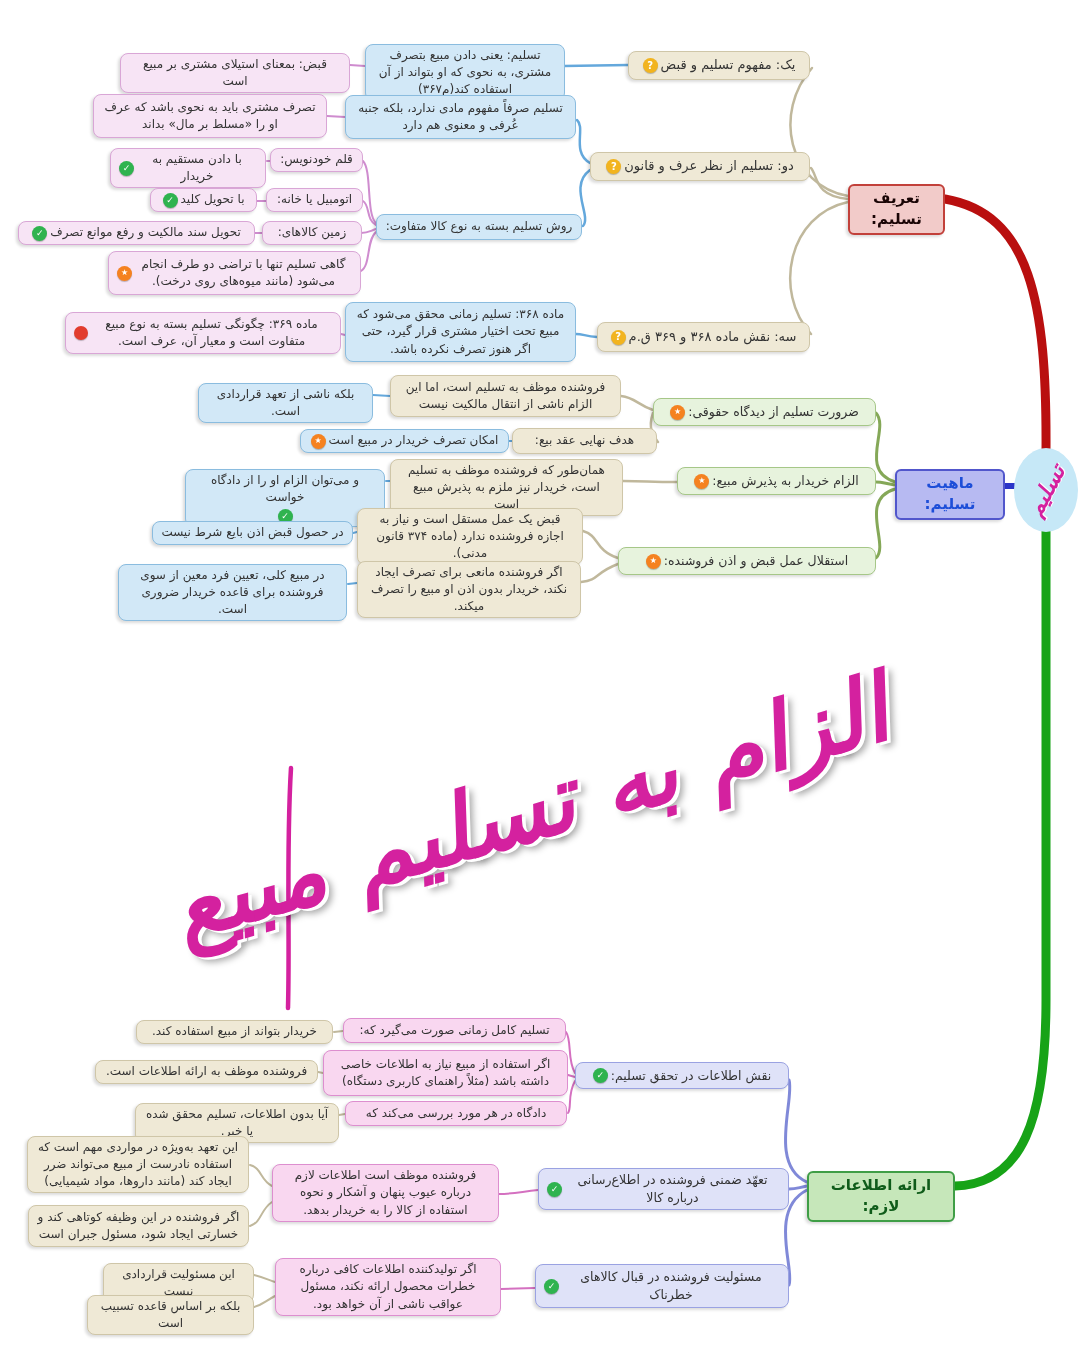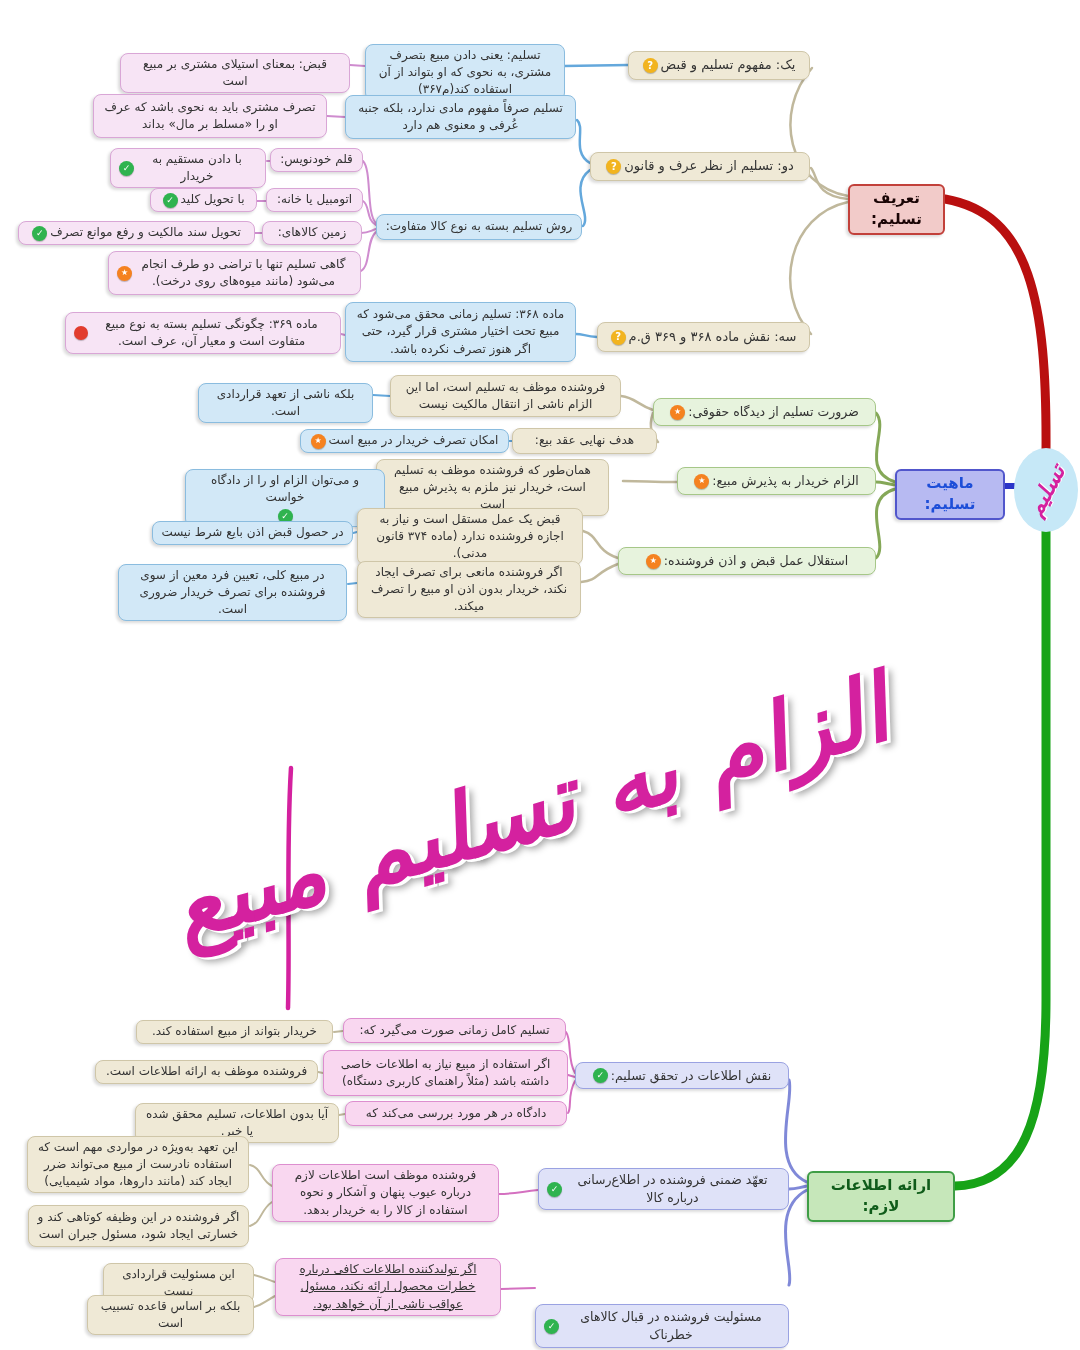--- a/index.html
+++ b/index.html
@@ -209,21 +209,21 @@
 </div>
 <div class="box blue" style="left:300px;top:429px;width:209px;min-height:24px;">
   <span>امکان تصرف خریدار در مبیع است</span>
   <span class="icon star">★</span>
 </div>
 
 <div class="box green" style="left:677px;top:467px;width:199px;min-height:28px;font-size:12.5px;">
   <span>الزام خریدار به پذیرش مبیع:</span>
   <span class="icon star">★</span>
 </div>
-<div class="box tan" style="left:376px;top:459px;width:233px;min-height:42px;">
+<div class="box tan" style="left:390px;top:459px;width:233px;min-height:42px;">
   <span>همان‌طور که فروشنده موظف به تسلیم است، خریدار نیز ملزم به پذیرش مبیع است</span>
 </div>
 <div class="box blue" style="left:185px;top:469px;width:200px;min-height:24px;flex-direction:column;">
   <span>و می‌توان الزام او را از دادگاه خواست</span>
   <span class="icon check">✓</span>
 </div>
 
 <div class="box green" style="left:618px;top:547px;width:258px;min-height:28px;font-size:12.5px;">
   <span>استقلال عمل قبض و اذن فروشنده:</span>
   <span class="icon star">★</span>
@@ -231,35 +231,35 @@
 <div class="box tan" style="left:357px;top:508px;width:226px;min-height:44px;">
   <span>قبض یک عمل مستقل است و نیاز به اجازه فروشنده ندارد (ماده ۳۷۴ قانون مدنی).</span>
 </div>
 <div class="box blue" style="left:152px;top:521px;width:201px;min-height:24px;">
   <span>در حصول قبض اذن بایع شرط نیست</span>
 </div>
 <div class="box tan" style="left:357px;top:561px;width:224px;min-height:42px;">
   <span>اگر فروشنده مانعی برای تصرف ایجاد نکند، خریدار بدون اذن او مبیع را تصرف میکند.</span>
 </div>
 <div class="box blue" style="left:118px;top:564px;width:229px;min-height:40px;">
-  <span>در مبیع کلی، تعیین فرد معین از سوی فروشنده برای تصرف خریدار ضروری است.</span>
+  <span>در مبیع کلی، تعیین فرد معین از سوی فروشنده برای قاعده خریدار ضروری است.</span>
 </div>
 
 <div class="box main main-green" style="left:807px;top:1171px;width:148px;min-height:31px;">
   <span>ارائه اطلاعات لازم:</span>
 </div>
 
 <div class="box lav" style="left:575px;top:1062px;width:214px;min-height:27px;font-size:12.5px;">
   <span>نقش اطلاعات در تحقق تسلیم:</span>
   <span class="icon check">✓</span>
 </div>
 <div class="box pink2" style="left:343px;top:1018px;width:223px;min-height:25px;">
   <span>تسلیم کامل زمانی صورت می‌گیرد که:</span>
 </div>
-<div class="box tan" style="left:136px;top:1020px;width:197px;min-height:24px;border-radius:7px;">
+<div class="box tan" style="left:136px;top:1020px;width:197px;min-height:24px;">
   <span>خریدار بتواند از مبیع استفاده کند.</span>
 </div>
 <div class="box pink2" style="left:323px;top:1050px;width:245px;min-height:46px;">
   <span>اگر استفاده از مبیع نیاز به اطلاعات خاصی داشته باشد (مثلاً راهنمای کاربری دستگاه)</span>
 </div>
 <div class="box tan" style="left:95px;top:1060px;width:223px;min-height:24px;">
   <span>فروشنده موظف به ارائه اطلاعات است.</span>
 </div>
 <div class="box pink2" style="left:345px;top:1101px;width:222px;min-height:25px;">
   <span>دادگاه در هر مورد بررسی می‌کند که</span>
@@ -275,25 +275,25 @@
 <div class="box pink2" style="left:272px;top:1164px;width:227px;min-height:58px;">
   <span>فروشنده موظف است اطلاعات لازم درباره عیوب پنهان و آشکار و نحوه استفاده از کالا را به خریدار بدهد.</span>
 </div>
 <div class="box tan" style="left:27px;top:1136px;width:222px;min-height:56px;">
   <span>این تعهد به‌ویژه در مواردی مهم است که استفاده نادرست از مبیع می‌تواند ضرر ایجاد کند (مانند داروها، مواد شیمیایی)</span>
 </div>
 <div class="box tan" style="left:28px;top:1205px;width:221px;min-height:42px;">
   <span>اگر فروشنده در این وظیفه کوتاهی کند و خسارتی ایجاد شود، مسئول جبران است</span>
 </div>
 
-<div class="box lav" style="left:535px;top:1264px;width:254px;min-height:44px;font-size:12.5px;margin-top:40px;">
+<div class="box lav" style="left:535px;top:1264px;width:254px;min-height:44px;font-size:12.5px;">
   <span>مسئولیت فروشنده در قبال کالاهای خطرناک</span>
   <span class="icon check">✓</span>
 </div>
-<div class="box pink2" style="left:275px;top:1258px;width:226px;min-height:58px;text-decoration:underline;">
+<div class="box pink2" style="left:275px;top:1258px;width:226px;min-height:58px;">
   <span>اگر تولیدکننده اطلاعات کافی درباره خطرات محصول ارائه نکند، مسئول عواقب ناشی از آن خواهد بود.</span>
 </div>
 <div class="box tan" style="left:103px;top:1263px;width:151px;min-height:24px;font-family:Liberation Serif, serif;">
   <span>این مسئولیت قراردادی نیست</span>
 </div>
 <div class="box tan" style="left:87px;top:1295px;width:167px;min-height:24px;">
   <span>بلکه بر اساس قاعده تسبیب است</span>
 </div>
 
 </body></html>

